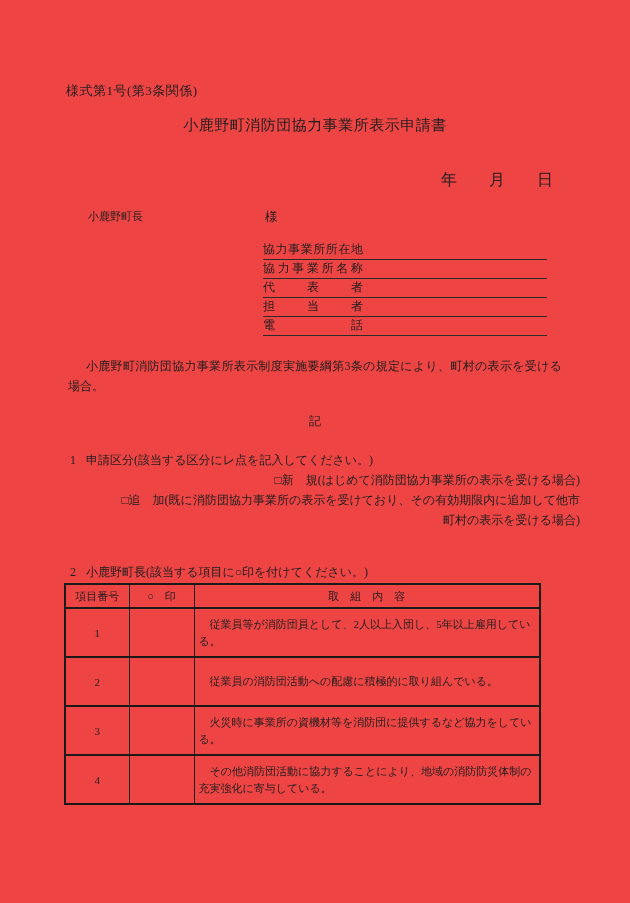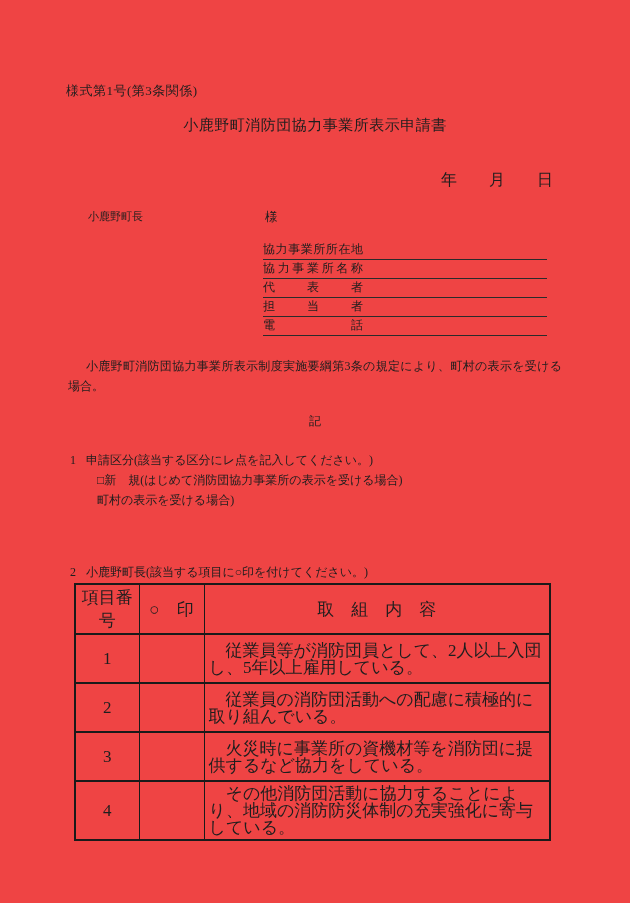--- a/index.html
+++ b/index.html
@@ -33,30 +33,30 @@
 
   .paragraph{
     position:absolute;left:68px;top:356px;width:494px;
     line-height:20px;text-indent:1.5em;text-align:justify;
   }
   .ki-marker{position:absolute;left:0;right:0;top:413px;text-align:center;}
 
   .section1{position:absolute;left:70px;top:450px;width:510px;line-height:20px;}
   .sec-num{display:inline-block;margin-right:10px;}
   .options{margin-left:27px;}
-  .opt-line{white-space:nowrap;}
+  .opt-line{white-space:nowrap;text-align:right;}
   .opt-cont{}
 
   .section2-heading{position:absolute;left:70px;top:562px;line-height:20px;width:510px;}
 
   table.coop{
-    position:absolute;left:74px;top:583px;
+    position:absolute;left:64px;top:583px;
     width:475px;border-collapse:collapse;
     table-layout:fixed;
-    font-size:17px;color:#1e1e1e;
+    font-size:11px;color:#1e1e1e;
   }
   table.coop col.c1{width:64px;}
   table.coop col.c2{width:65px;}
   table.coop col.c3{width:346px;}
   table.coop{border:2px solid #1a1a1a;}
   table.coop th,table.coop td{
     border:1px solid #1a1a1a;
     border-top-width:2px;border-bottom-width:2px;
     font-weight:normal;
     vertical-align:middle;
@@ -139,20 +139,21 @@
 
   <div class="ki-marker">記</div>
 
   <div class="section1">
     <div>
       <span class="sec-num">1</span><span>申請区分(該当する区分にレ点を記入してください。)</span>
     </div>
     <div class="options">
       <div class="opt-line">□新　規(はじめて消防団協力事業所の表示を受ける場合)</div>
       <div>
+        <div class="opt-line">□追　加(既に消防団協力事業所の表示を受けており、その有効期限内に追加して他市</div>
         <div class="opt-line opt-cont">町村の表示を受ける場合)</div>
       </div>
     </div>
   </div>
 
   <div class="section2-heading">
     <span class="sec-num">2</span><span>小鹿野町長(該当する項目に○印を付けてください。)</span>
   </div>
 
   <table class="coop">

